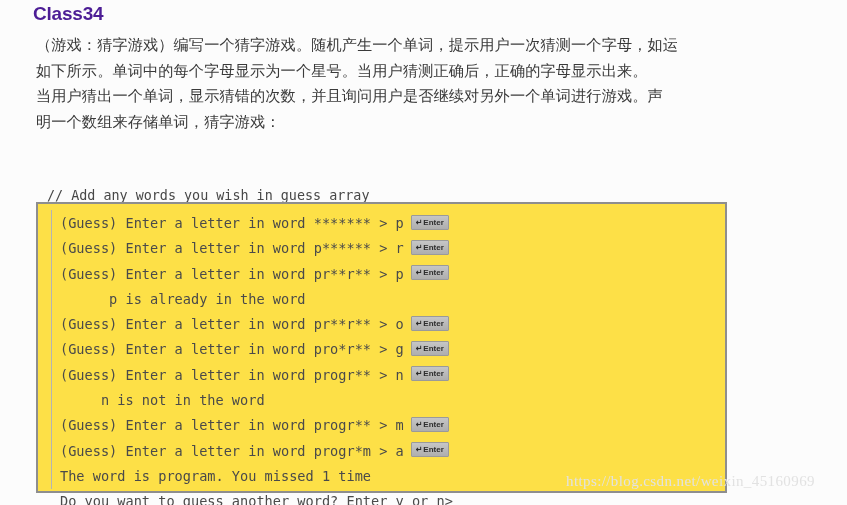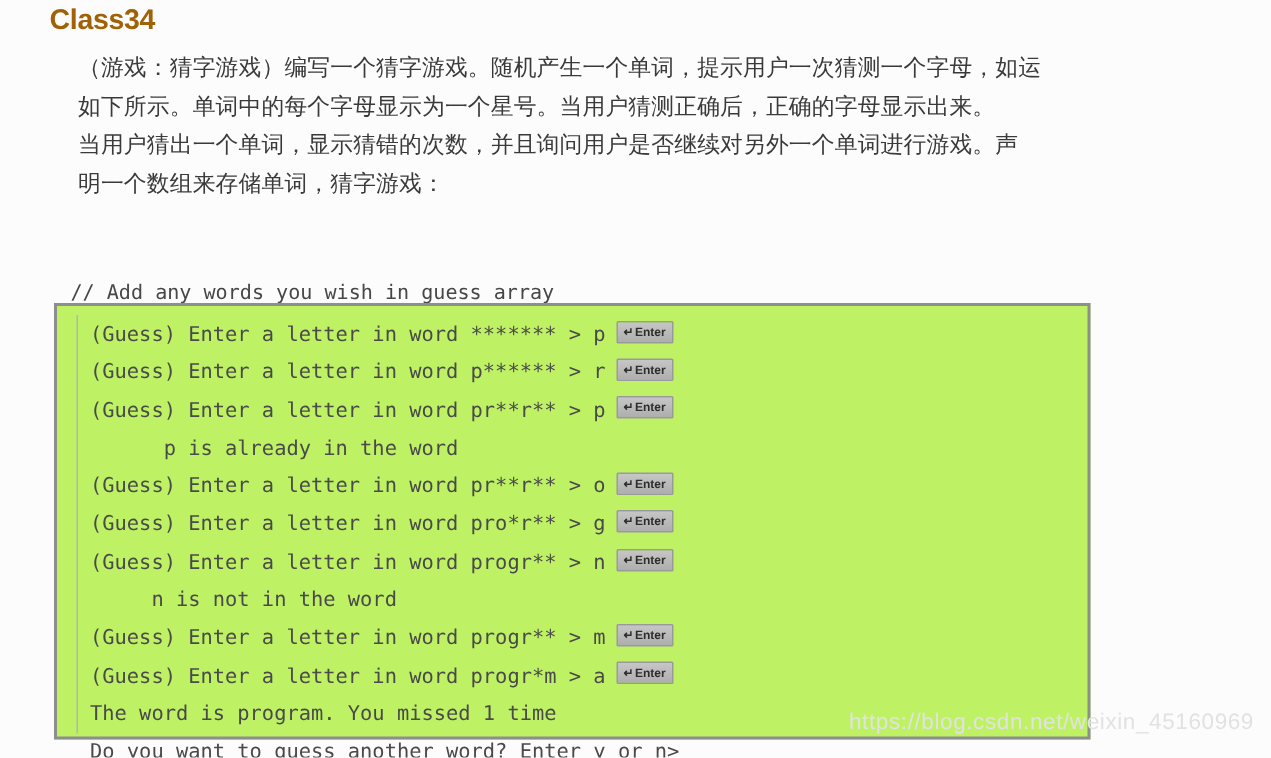--- a/index.html
+++ b/index.html
@@ -25,36 +25,35 @@
 
   
   .heading {
     position: absolute;
     left: 33px;
     top: 3px;
     font-family: "Liberation Sans", sans-serif;
     font-weight: bold;
     font-size: 19px;
     letter-spacing: -0.2px;
-    color: #a16207;
+    color: #4c1d95;
   }
 
   
   .body-text {
     position: absolute;
     left: 36px;
     top: 33px;
     width: 790px;
     font-family: "DejaVu Sans", sans-serif;
     font-size: 15.2px;
     line-height: 25.6px;
     color: #3a3a3a;
     text-align: justify;
     letter-spacing: 0.1px;
-    margin-left: 16px;
   }
   .body-text .ln {
     display: block;
     white-space: nowrap;
   }
 
   
   .code-snippet {
     position: absolute;
     left: 47px;
@@ -68,21 +67,21 @@
   .code-snippet .code-line { display: block; }
 
   
   .console-box {
     position: absolute;
     left: 36px;
     top: 202px;
     width: 691px;
     height: 291px;
     border: 2px solid #8e8e8e;
-    background: #bef264;
+    background: #fde047;
     box-sizing: border-box;
   }
   .console-inner-rule {
     position: absolute;
     left: 13px;
     top: 6px;
     width: 0;
     height: 279px;
     border-left: 1px solid #b4b4b4;
   }
@@ -127,21 +126,21 @@
     vertical-align: middle;
     overflow: hidden;
   }
   .enter-key .arrow { font-size: 8px; margin-right: 1px; }
 
   
   .watermark {
     position: absolute;
     left: 566px;
     top: 473px;
-    font-family: Liberation Sans, sans-serif;
+    font-family: Liberation Serif, serif;
     font-size: 15px;
     color: #e2e2e2;
     letter-spacing: 0.4px;
     white-space: nowrap;
     pointer-events: none;
     user-select: none;
   }
 </style>
 </head>
 <body>

